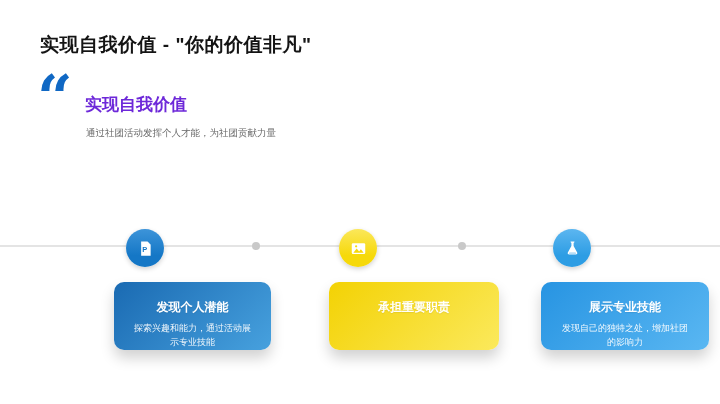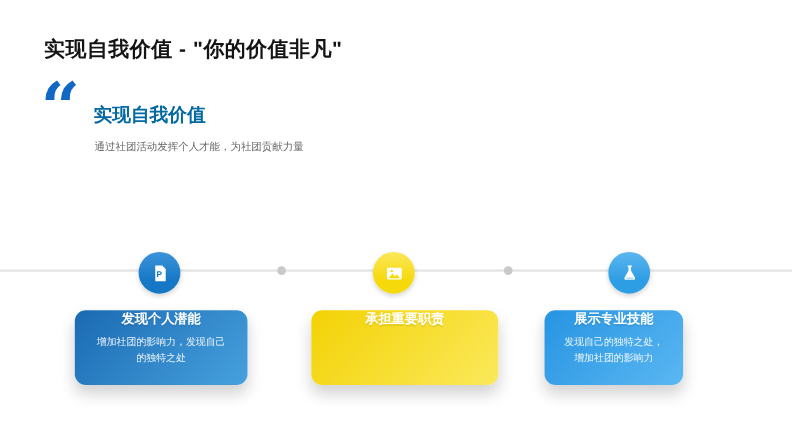--- a/index.html
+++ b/index.html
@@ -38,21 +38,21 @@
     color: #1068c4;
     line-height: 1;
     letter-spacing: -2px;
   }
   .quote-heading {
     position: absolute;
     left: 85px;
     top: 93px;
     font-size: 17px;
     font-weight: 800;
-    color: #0369a1;
+    color: #6d28d9;
   }
   .quote-subtitle {
     position: absolute;
     left: 86px;
     top: 127px;
     font-size: 9.5px;
     color: #666666;
   }
 
   
@@ -93,25 +93,26 @@
 
   
   .card {
     position: absolute;
     top: 282px;
     height: 68px;
     border-radius: 10px;
     box-shadow: 0 8px 14px rgba(0,0,0,0.18);
     color: #ffffff;
     text-align: center;
-    padding: 0 12px 0 12px;
+    padding: 17px 12px 0 12px;
+    margin-left: 46px;
   }
   .card.card-1 { left: 68px;  width: 157px; }
   .card.card-2 { left: 283px; width: 170px; }
-  .card.card-3 { left: 495px; width: 126px; }
+  .card.card-3 { left: 495px; width: 168px; }
   .card-title {
     font-size: 12px;
     font-weight: 800;
     text-shadow: 0 1px 1px rgba(0,0,0,0.08);
   }
   .card-desc {
     margin-top: 6px;
     font-size: 9px;
     line-height: 1.55;
     color: rgba(255,255,255,0.92);
@@ -157,21 +158,21 @@
     <span>
       <svg width="19" height="19" viewBox="0 0 24 24">
         <path d="M9.6 3h4.8v1.2l-1 .9v3.6l4.5 8.2a1.9 1.9 0 0 1-1.7 2.8H7.8a1.9 1.9 0 0 1-1.7-2.8l4.5-8.2V5.1l-1-.9z" fill="#ffffff"></path>
         <path d="M8.2 16.8h7.6l.7 1.3a.9.9 0 0 1-.8 1.3H8.3a.9.9 0 0 1-.8-1.3z" fill="currentColor" opacity="0.35"></path>
       </svg>
     </span>
   </div>
 
   <div class="card card-1" style="background: linear-gradient(135deg, rgb(26, 106, 178) 0%, rgb(71, 161, 222) 100%);">
     <div class="card-title">发现个人潜能</div>
-    <div class="card-desc">增加社团的影响力，发现自己的独特之处</div>
+    <div class="card-desc">探索兴趣和能力，通过活动展示专业技能</div>
   </div>
 
   <div class="card card-2" style="background: linear-gradient(135deg, rgb(243, 210, 4) 0%, rgb(251, 233, 92) 100%);">
     <div class="card-title">承担重要职责</div>
   </div>
 
   <div class="card card-3" style="background: linear-gradient(135deg, rgb(39, 148, 226) 0%, rgb(90, 183, 242) 100%);">
     <div class="card-title">展示专业技能</div>
     <div class="card-desc">发现自己的独特之处，增加社团的影响力</div>
   </div>

